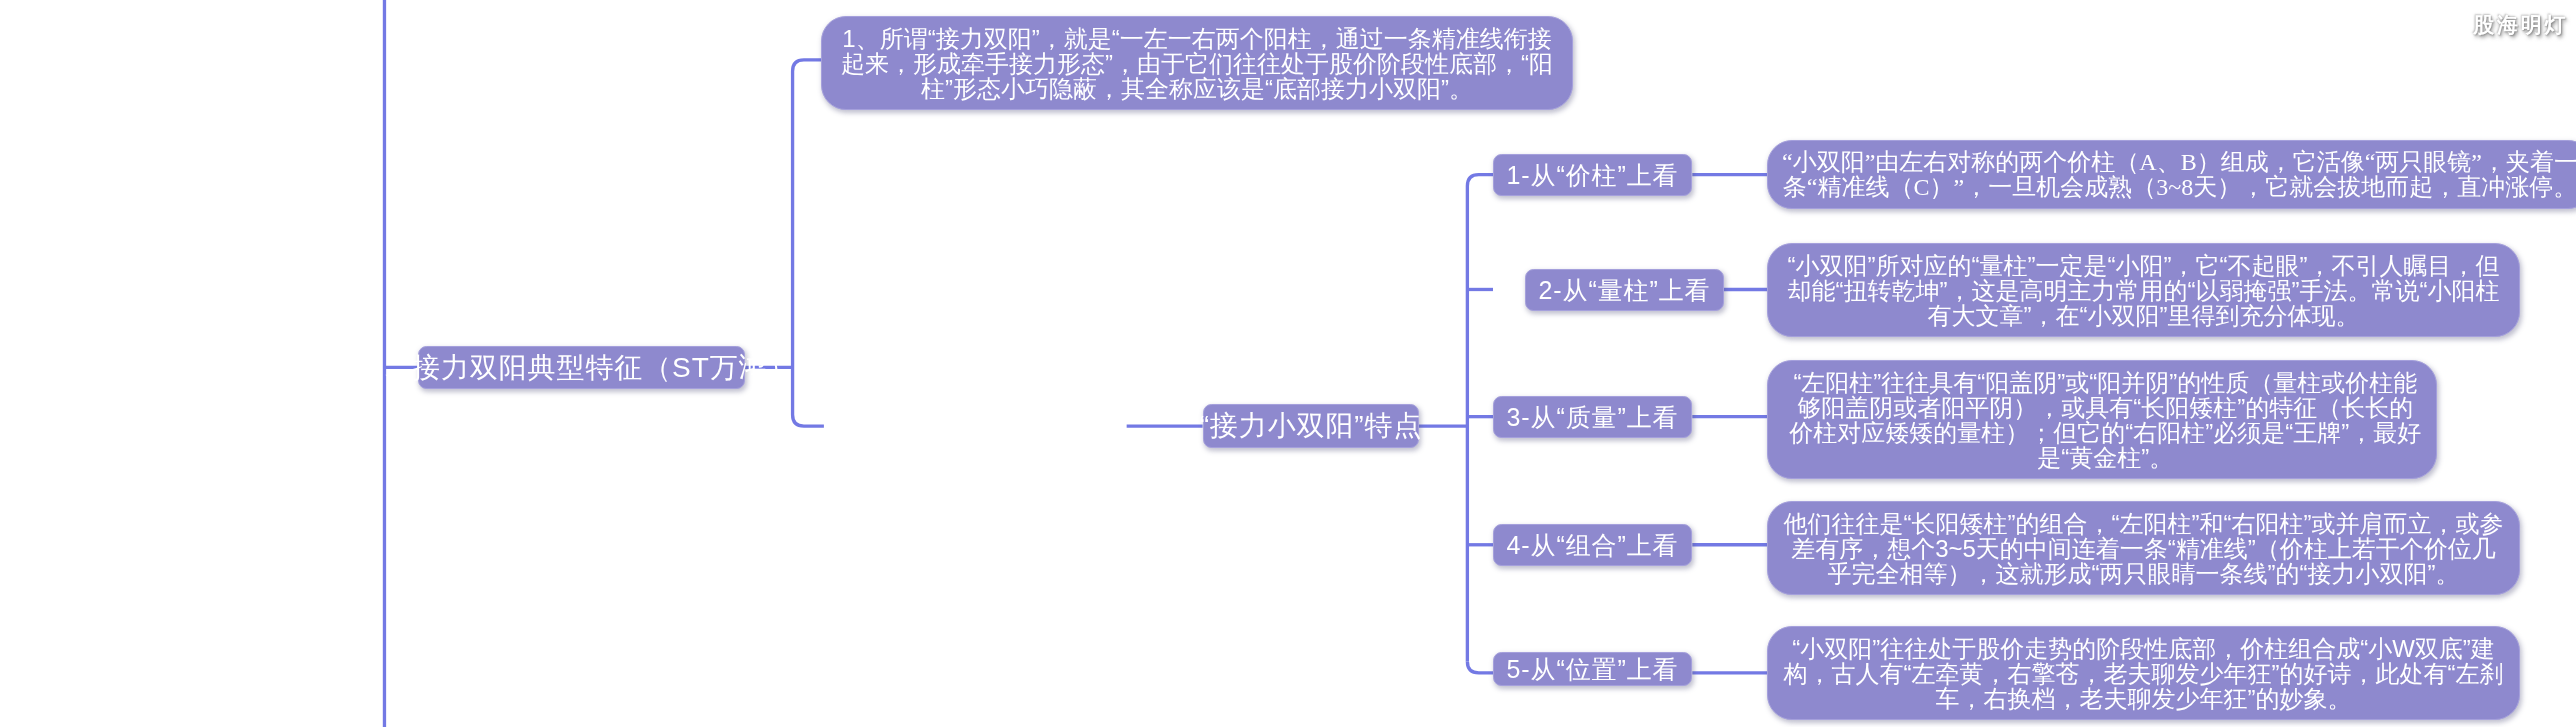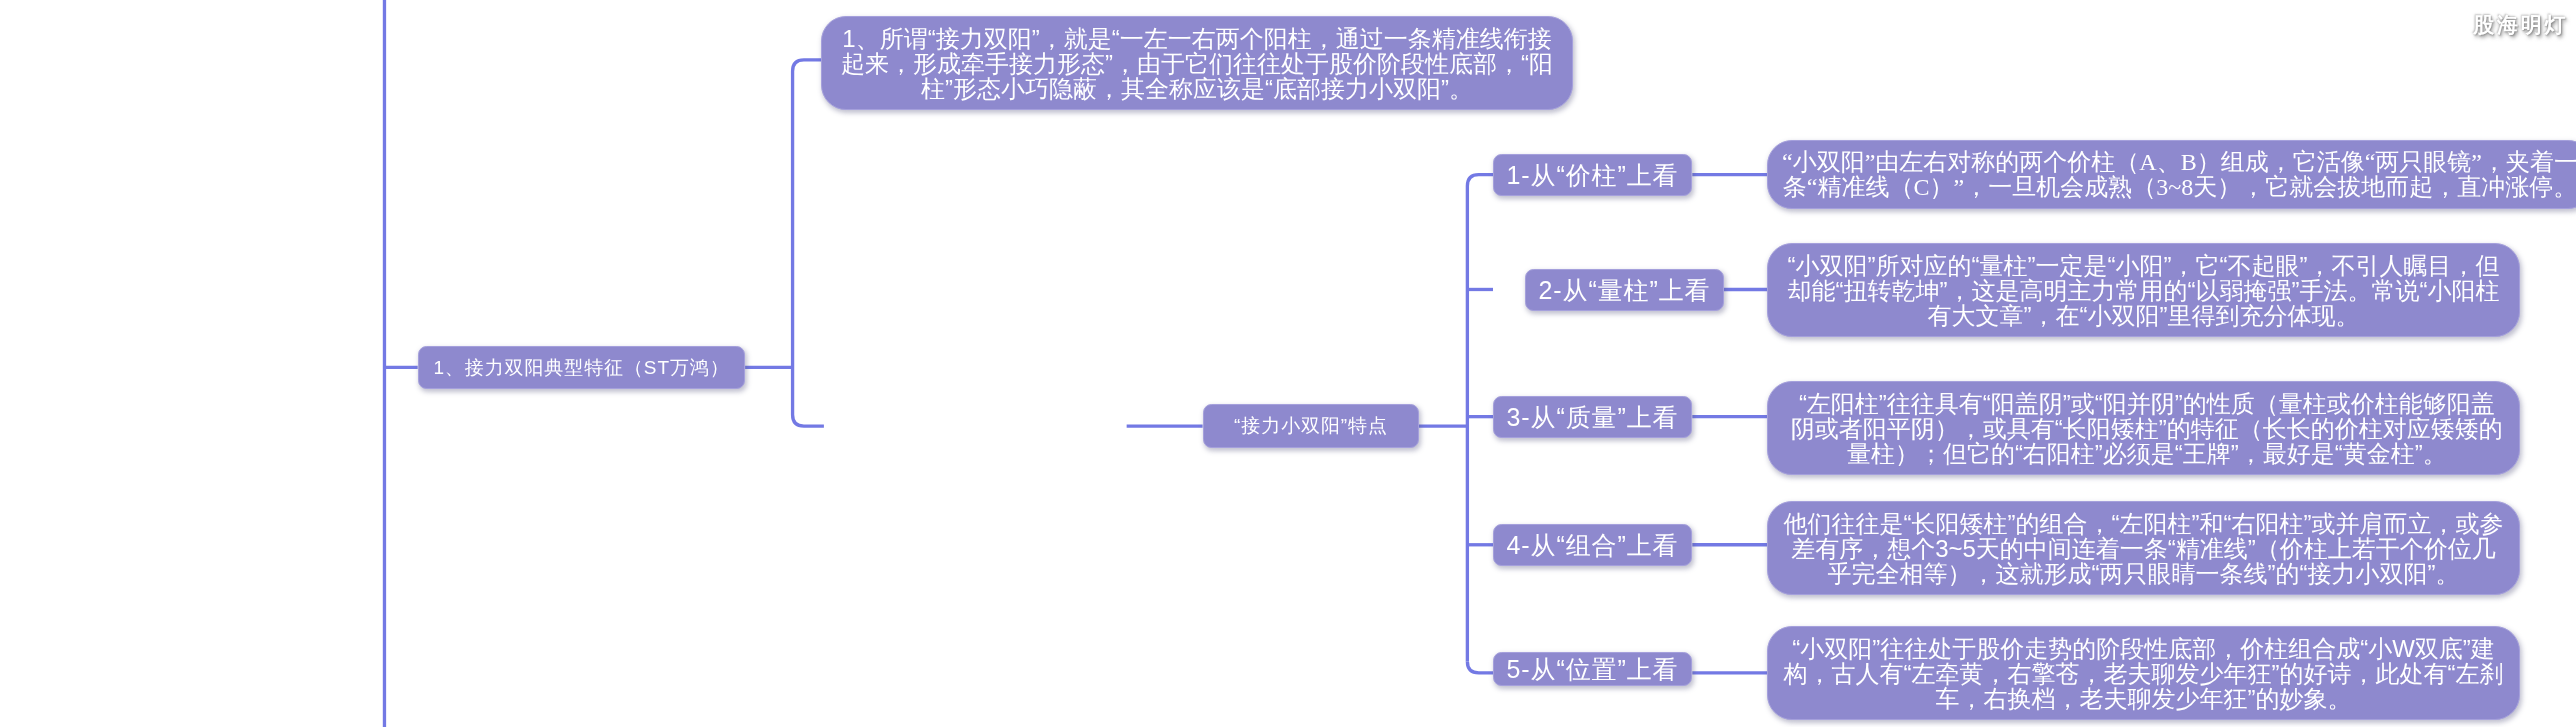--- a/index.html
+++ b/index.html
@@ -8,21 +8,21 @@
     font-family:"Liberation Sans","DejaVu Sans",sans-serif;overflow:hidden;
   }
   #wires{position:absolute;left:0;top:0;width:2576px;height:727px;}
   .node{
     position:absolute;box-sizing:border-box;background:#8e89ce;color:#ffffff;
     border-radius:8.5px;border:0.9px solid #a5a0dc;
     box-shadow:1.9px 2.8px 5.7px rgba(90,90,130,.38);
     display:flex;align-items:center;justify-content:center;
     letter-spacing:0.9px;
   }
-  .label-node{font-size:19px;white-space:nowrap;padding:0 2px;}
+  .label-node{font-size:28px;white-space:nowrap;padding:0 2px;}
   .branch-node{font-size:25px;white-space:nowrap;padding:0 9.5px;}
   .para-node{
     display:block;font-size:24px;line-height:25px;letter-spacing:0;
     padding:8.5px 12.3px;text-align:center;border-radius:25px;
   }
   .watermark{
     position:absolute;top:11.4px;right:7.6px;font-size:21px;font-weight:bold;
     color:#ffffff;letter-spacing:2.8px;white-space:nowrap;
     text-shadow:0.9px 0.9px 1.9px rgba(130,130,130,.9),
                -0.9px -0.9px 1.9px rgba(170,170,170,.7),
@@ -63,21 +63,21 @@
 
   <div class="node label-node" style="left:1203px;top:404px;width:216px;height:44px;">“接力小双阳”特点</div>
 
   <div class="node branch-node" style="left:1493px;top:154px;width:199px;height:42px;">1-从“价柱”上看</div>
   <div class="node para-node" style="left:1767px;top:140px;width:826px;min-height:65px;font-family:Liberation Serif, serif;">“小双阳”由左右对称的两个价柱（A、B）组成，它活像“两只眼镜”，夹着一条“精准线（C）”，一旦机会成熟（3~8天），它就会拔地而起，直冲涨停。</div>
 
   <div class="node branch-node" style="left:1493px;top:269px;width:199px;height:42px;margin-left:32px;">2-从“量柱”上看</div>
   <div class="node para-node" style="left:1767px;top:243px;width:753px;min-height:93px;">“小双阳”所对应的“量柱”一定是“小阳”，它“不起眼”，不引人瞩目，但却能“扭转乾坤”，这是高明主力常用的“以弱掩强”手法。常说“小阳柱有大文章”，在“小双阳”里得到充分体现。</div>
 
   <div class="node branch-node" style="left:1493px;top:396px;width:199px;height:42px;">3-从“质量”上看</div>
-  <div class="node para-node" style="left:1767px;top:381px;width:753px;min-height:93px;padding-left:19px;">“左阳柱”往往具有“阳盖阴”或“阳并阴”的性质（量柱或价柱能够阳盖阴或者阳平阴），或具有“长阳矮柱”的特征（长长的价柱对应矮矮的量柱）；但它的“右阳柱”必须是“王牌”，最好是“黄金柱”。</div>
+  <div class="node para-node" style="left:1767px;top:360px;width:670px;min-height:93px;padding-left:19px;">“左阳柱”往往具有“阳盖阴”或“阳并阴”的性质（量柱或价柱能够阳盖阴或者阳平阴），或具有“长阳矮柱”的特征（长长的价柱对应矮矮的量柱）；但它的“右阳柱”必须是“王牌”，最好是“黄金柱”。</div>
 
   <div class="node branch-node" style="left:1493px;top:524px;width:199px;height:42px;">4-从“组合”上看</div>
   <div class="node para-node" style="left:1767px;top:501px;width:753px;min-height:93px;">他们往往是“长阳矮柱”的组合，“左阳柱”和“右阳柱”或并肩而立，或参差有序，想个3~5天的中间连着一条“精准线”（价柱上若干个价位几乎完全相等），这就形成“两只眼睛一条线”的“接力小双阳”。</div>
 
   <div class="node branch-node" style="left:1493px;top:652px;width:199px;height:34px;">5-从“位置”上看</div>
   <div class="node para-node" style="left:1767px;top:626px;width:753px;min-height:93px;">“小双阳”往往处于股价走势的阶段性底部，价柱组合成“小W双底”建构，古人有“左牵黄，右擎苍，老夫聊发少年狂”的好诗，此处有“左刹车，右换档，老夫聊发少年狂”的妙象。</div>
 
   <div class="watermark">股海明灯</div>
 
 </div>

